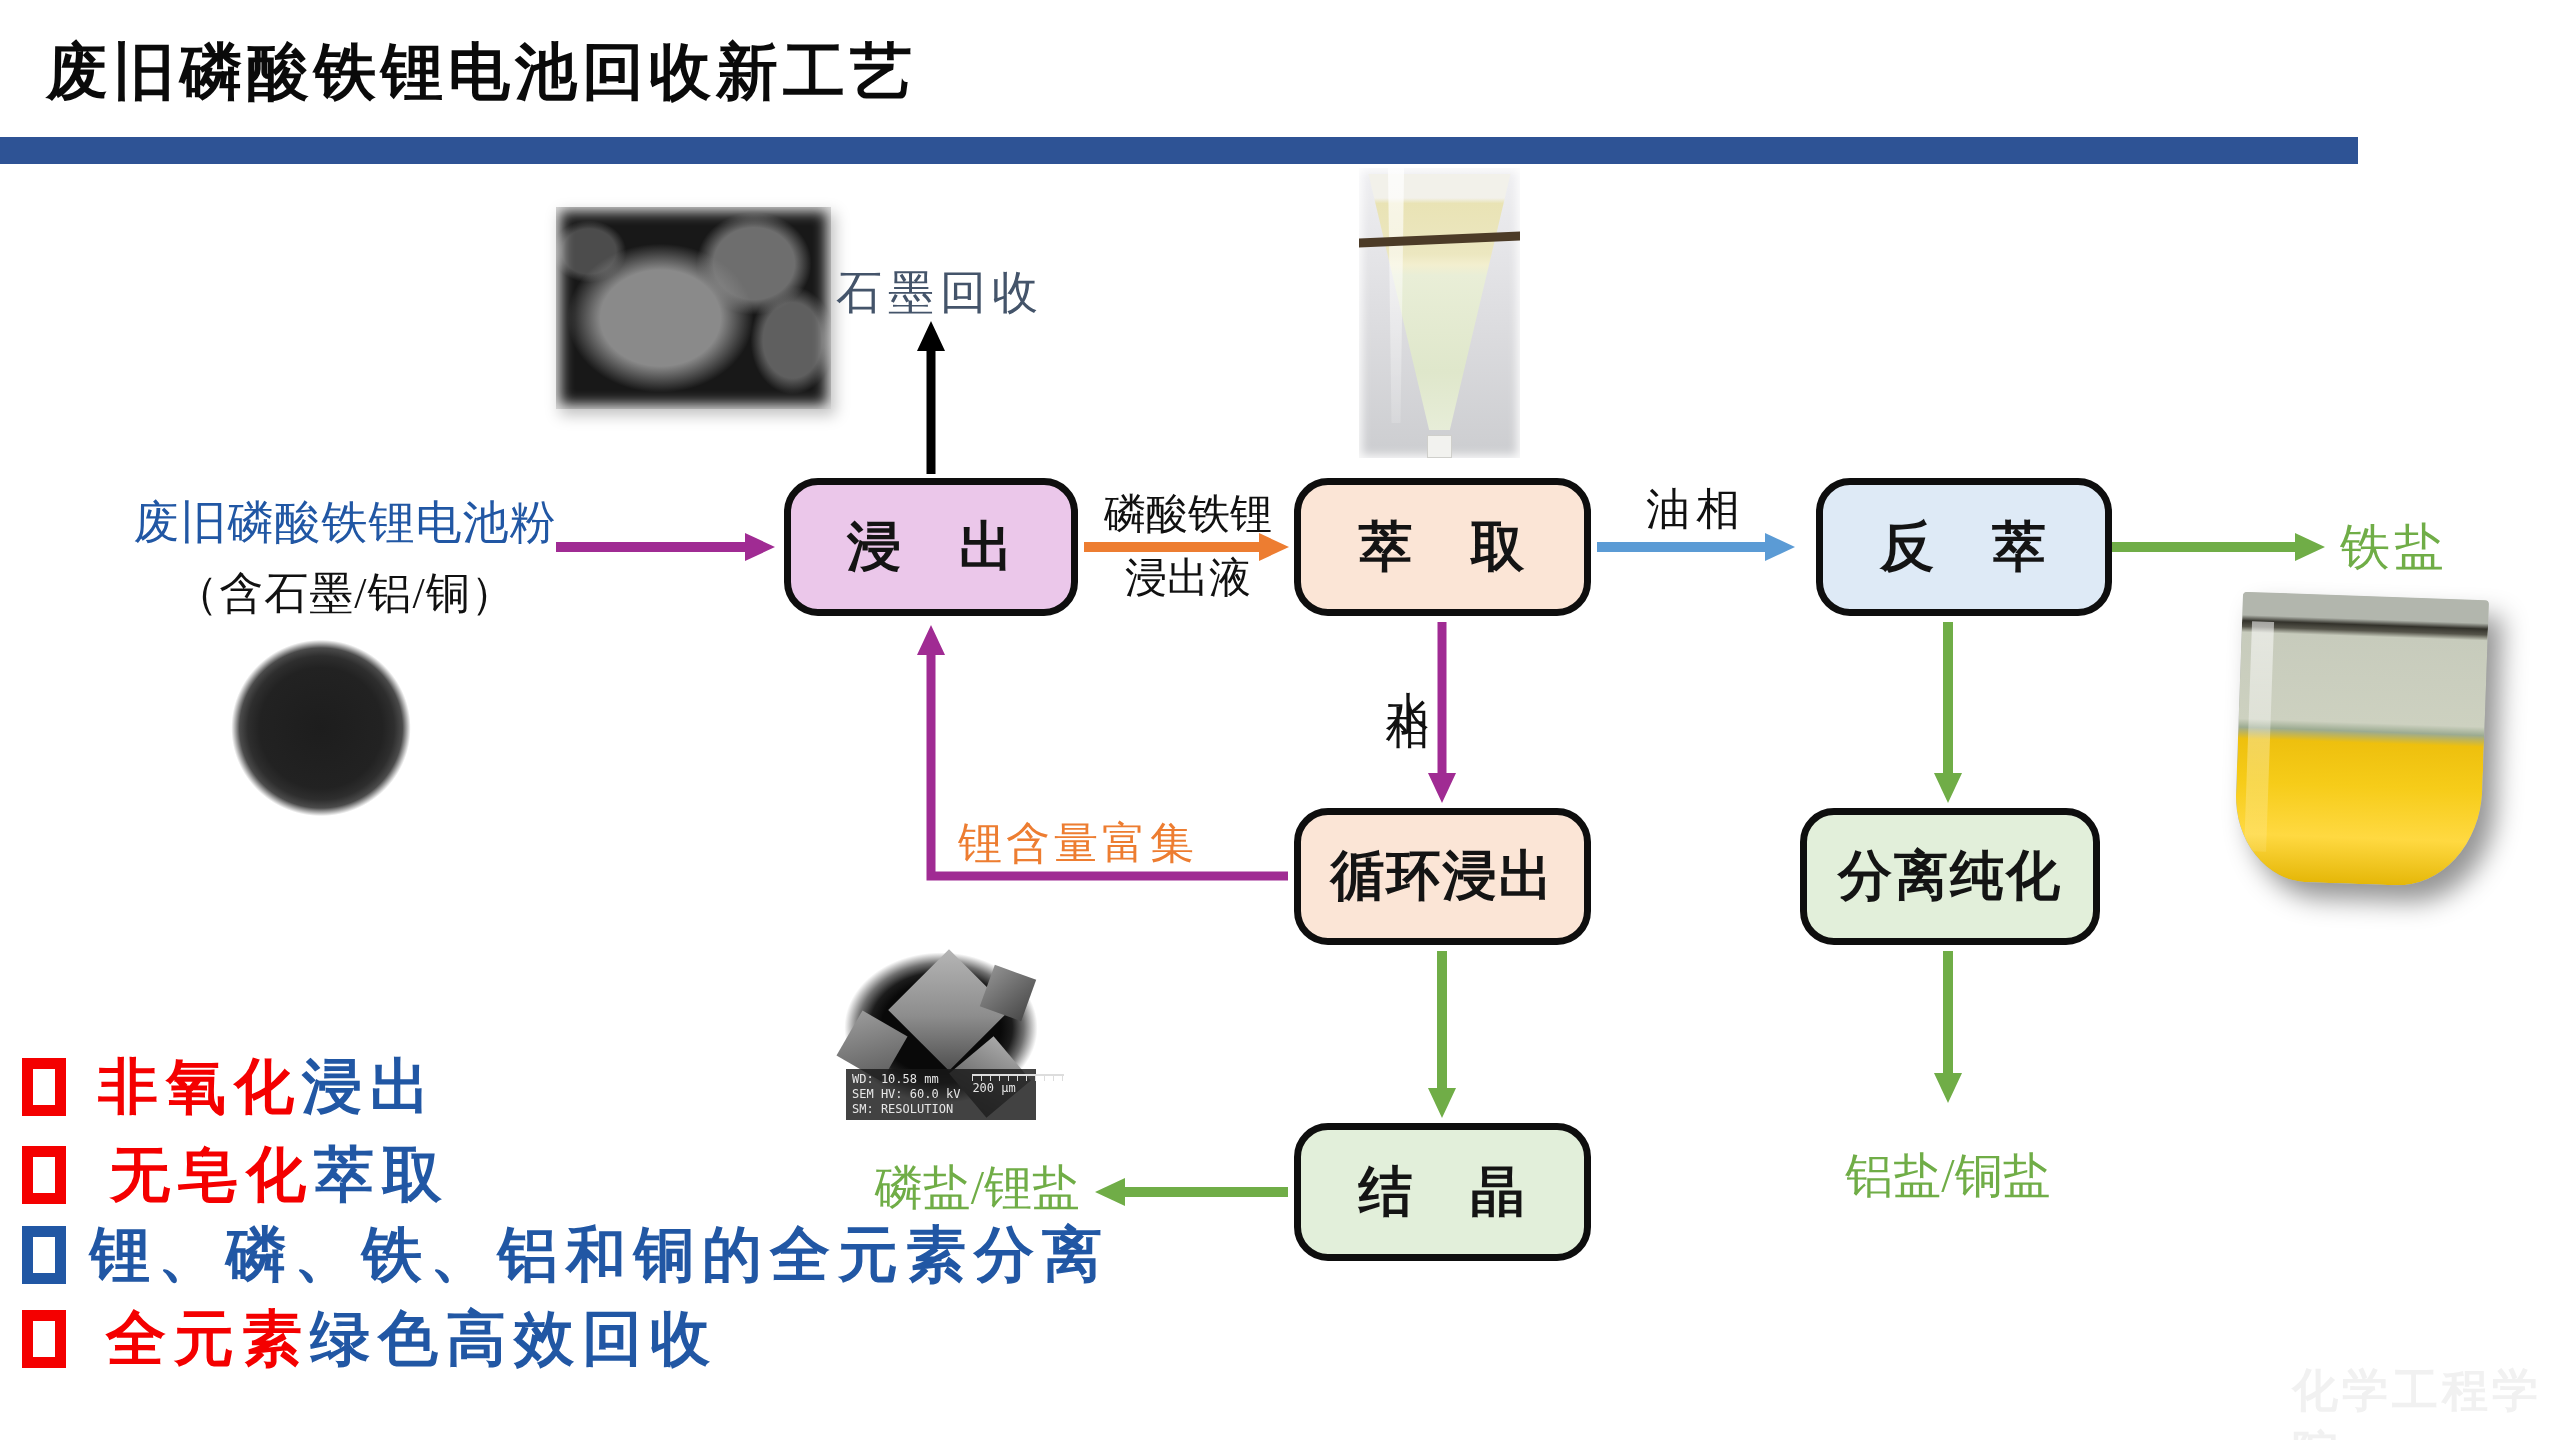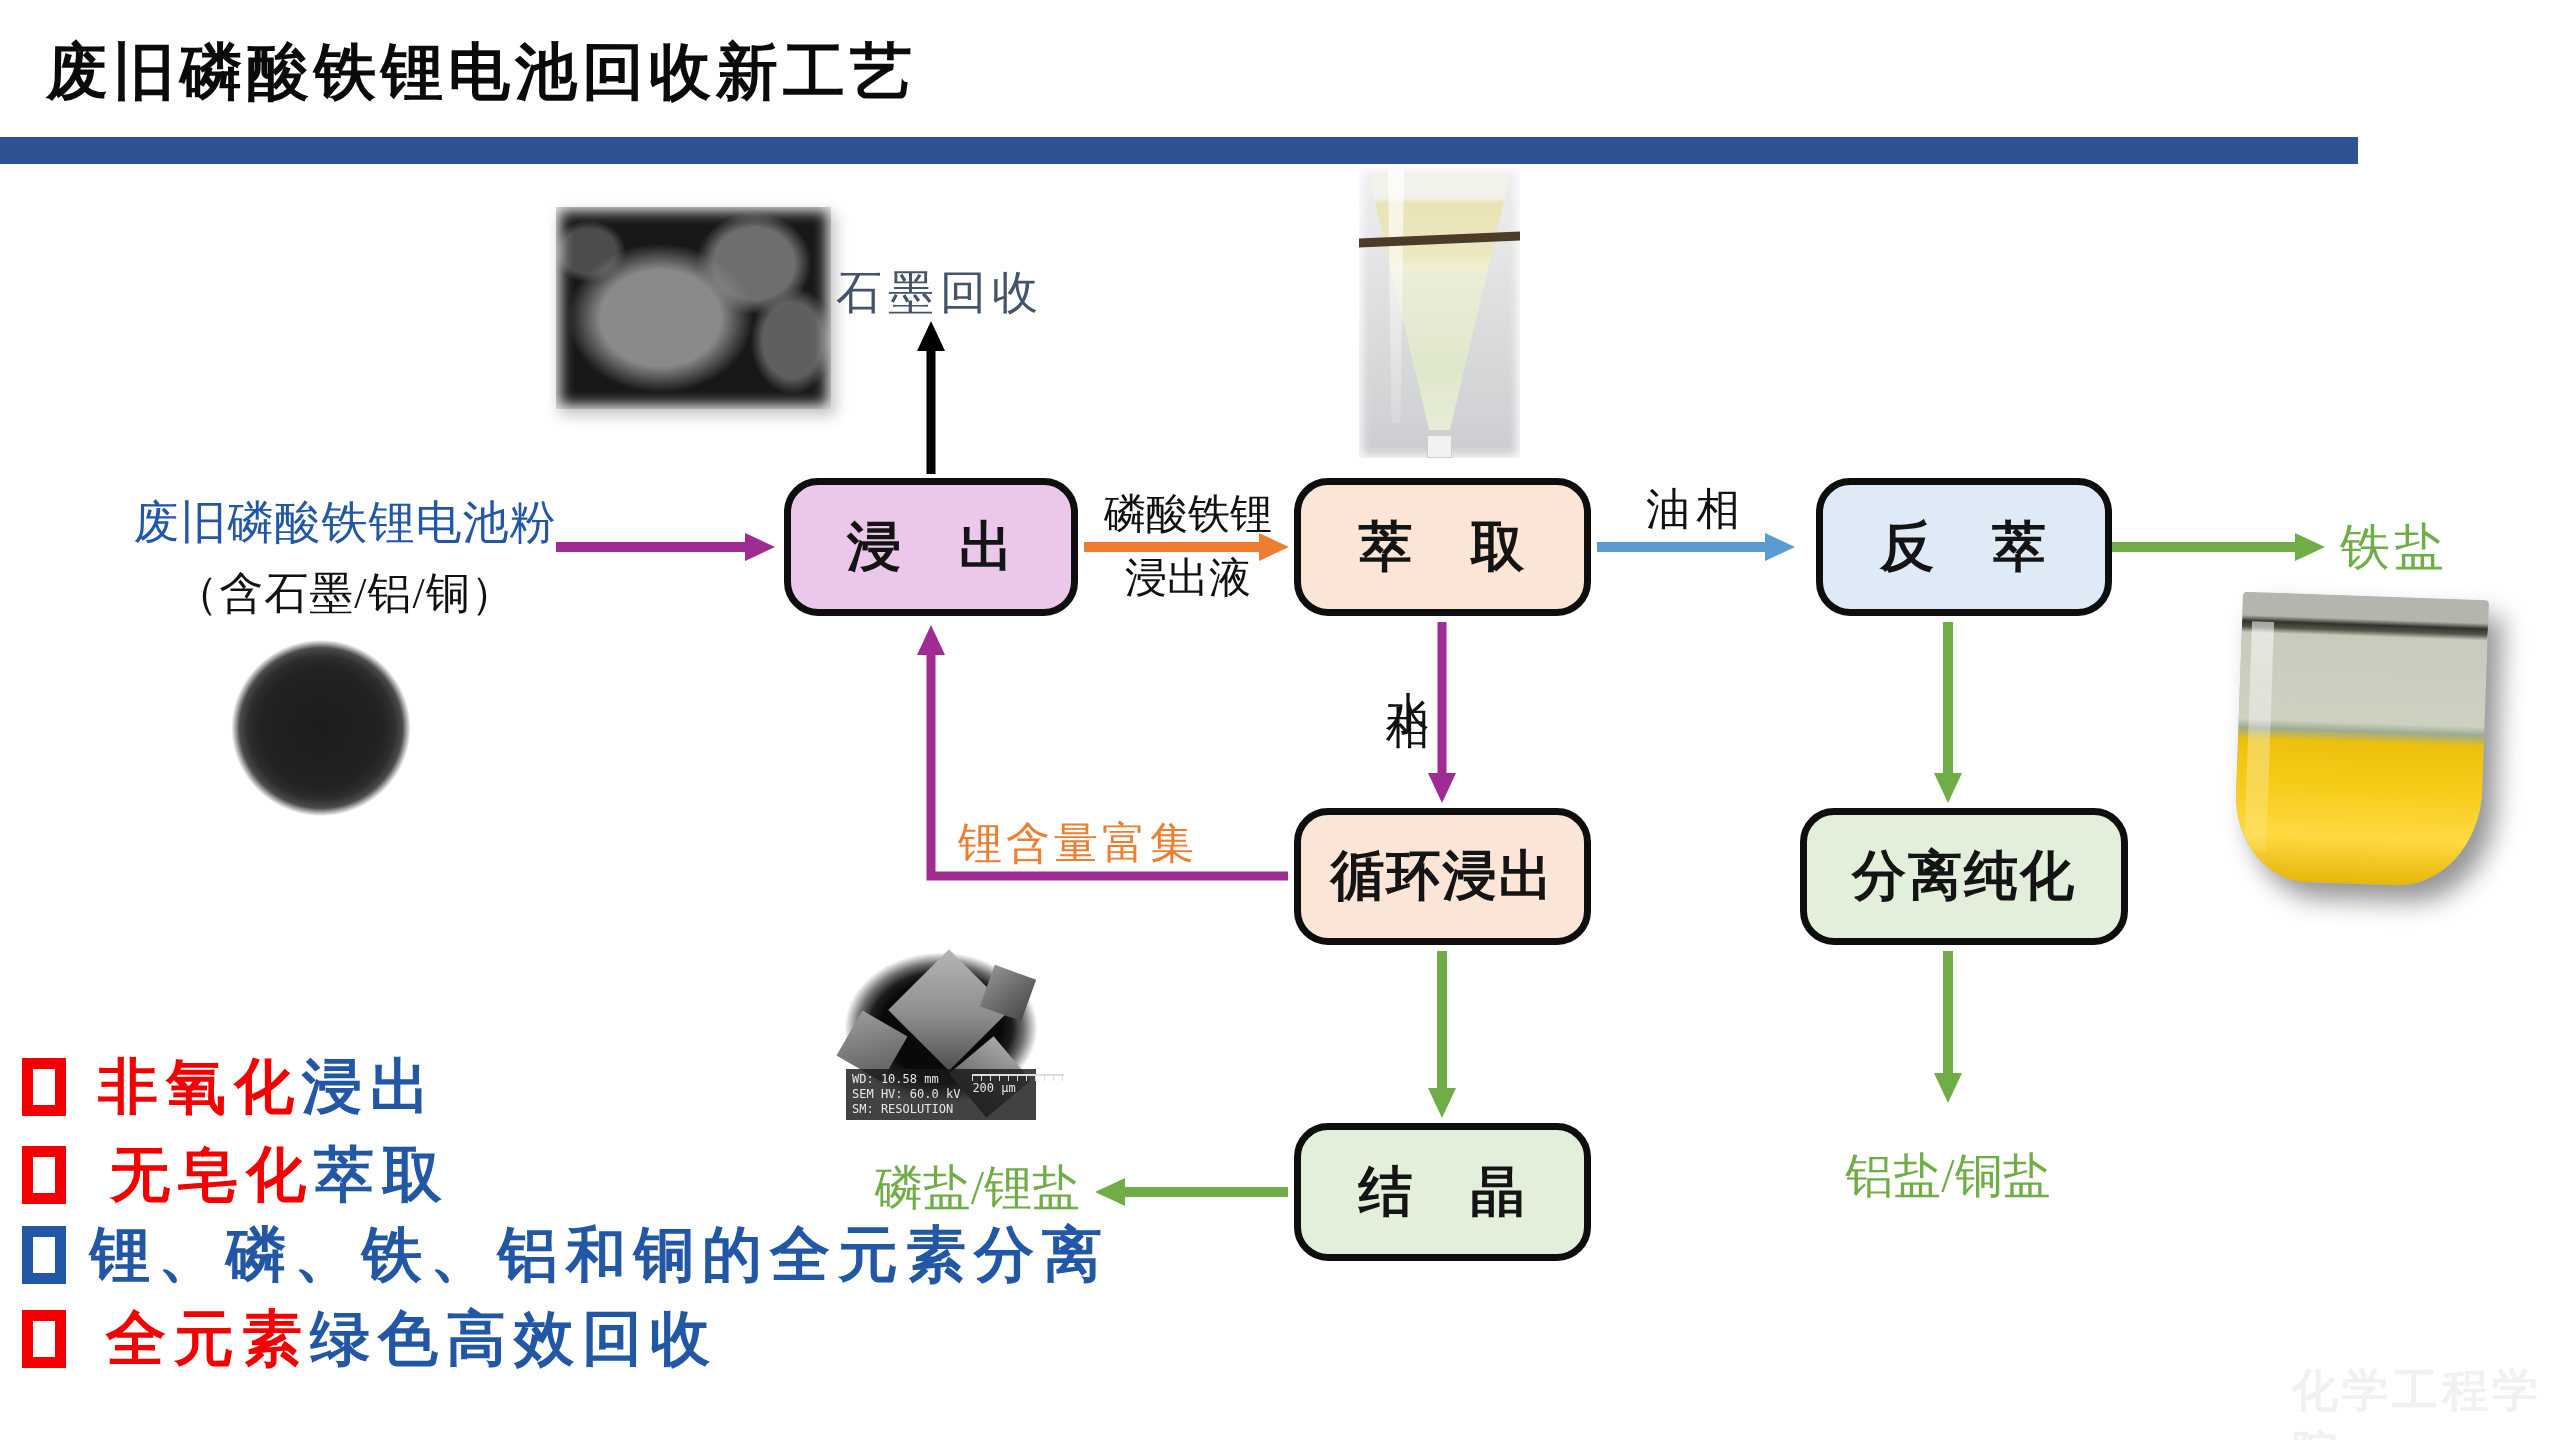--- a/index.html
+++ b/index.html
@@ -16,21 +16,21 @@
 
   
   .node { position:absolute; border:7px solid #0e0e0e; border-radius:34px;
           display:flex; align-items:center; justify-content:center;
           font-weight:800; font-size:54px; color:#141414; letter-spacing:2px;
           white-space:pre; font-family:"Liberation Sans", sans-serif; }
   .node-leach   { left:784px;  top:478px;  width:294px; height:138px; background:#EBC7EA; }
   .node-extract { left:1294px; top:478px;  width:297px; height:138px; background:#FBE5D6; }
   .node-strip   { left:1800px; top:478px;  width:296px; height:138px; background:#DEEAF6;margin-left:16px; }
   .node-cyclic  { left:1294px; top:808px;  width:297px; height:137px; background:#FBE5D6; }
-  .node-purify  { left:1800px; top:808px;  width:328px; height:137px; background:#E2EFDA; }
+  .node-purify  { left:1800px; top:808px;  width:300px; height:137px; background:#E2EFDA; }
   .node-crystal { left:1294px; top:1123px; width:297px; height:138px; background:#E2EFDA; }
 
   
   .lbl { position:absolute; font-family:"Liberation Serif", serif; color:#111;
          white-space:nowrap; }
   .lbl-graphite { left:836px;  top:262px; font-size:46px; color:#44546A; letter-spacing:6px; }
   .lbl-leachate { left:1074px; top:482px; width:228px; text-align:center; font-size:42px;
                   line-height:64px; white-space:normal; }
   .lbl-oil      { left:1594px; top:480px; width:204px; text-align:center; font-size:44px; letter-spacing:6px; }
   .lbl-water    { left:1378px; top:656px; font-size:44px; writing-mode:vertical-rl;

